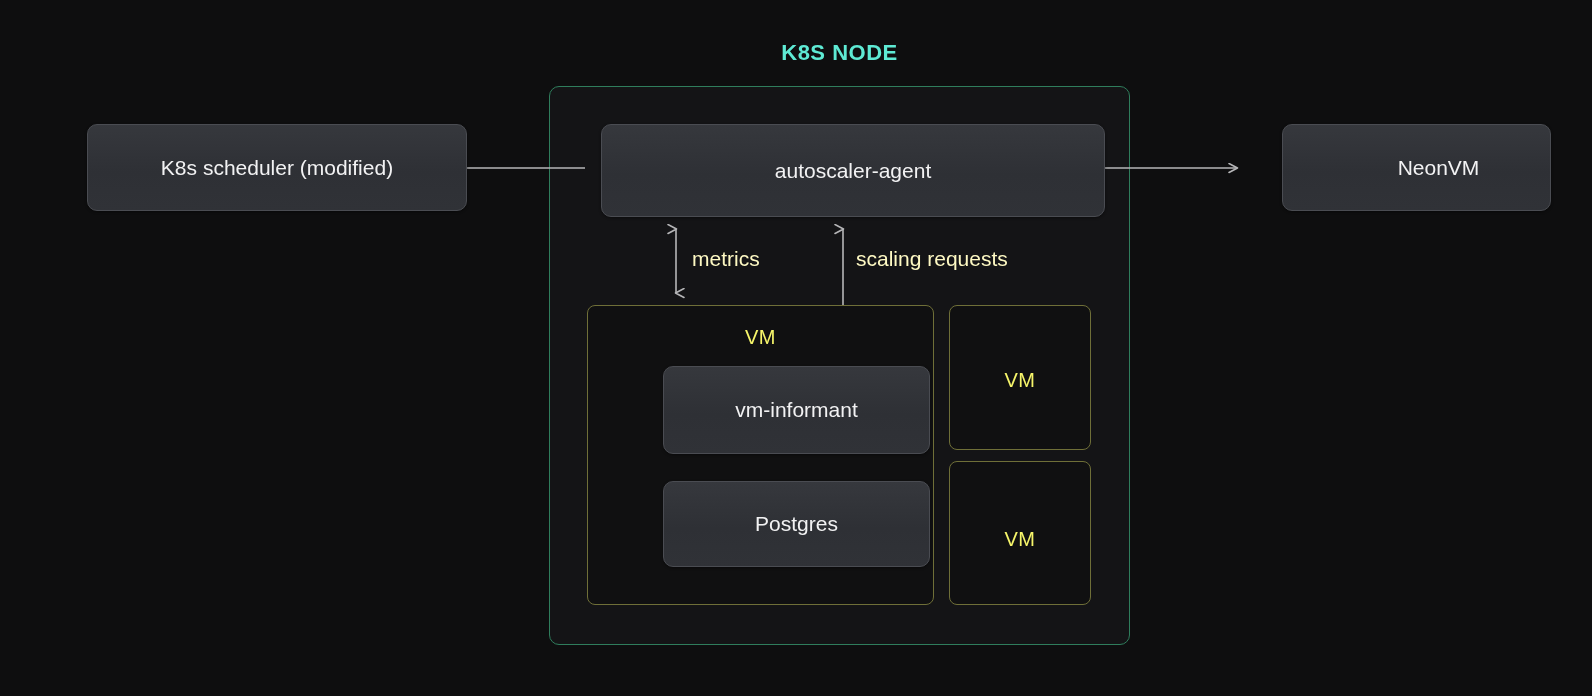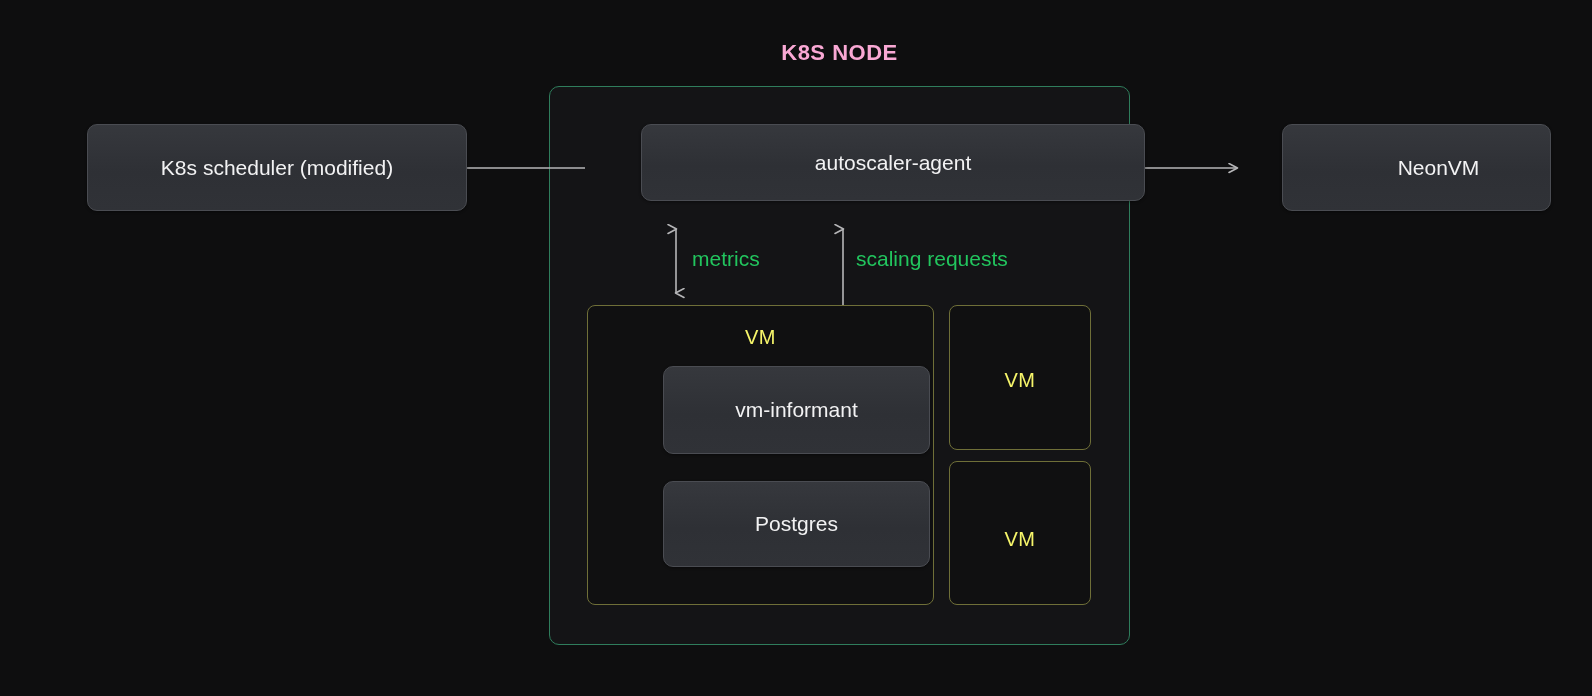--- a/index.html
+++ b/index.html
@@ -16,21 +16,21 @@
     overflow: hidden;
   }
 
   
   .node-title {
     position: absolute;
     left: 549px;
     top: 40px;
     width: 581px;
     text-align: center;
-    color: #f9a8d4;
+    color: #5eead4;
     font-size: 22px;
     font-weight: bold;
     letter-spacing: 0.5px;
   }
 
   
   .k8s-node-box {
     position: absolute;
     left: 549px;
     top: 86px;
@@ -53,21 +53,21 @@
     display: flex;
     align-items: center;
     justify-content: center;
     font-size: 21px;
     font-weight: 400;
     box-shadow: 0 1px 3px rgba(0,0,0,0.45);
     margin-left: 36px;
   }
 
   #box-scheduler { left: 51px;   top: 124px; width: 380px; height: 87px; }
-  #box-agent     { left: 605px;  top: 124px; width: 504px; height: 77px; }
+  #box-agent     { left: 565px;  top: 124px; width: 504px; height: 93px; }
   #box-neonvm    { left: 1246px; top: 124px; width: 269px; height: 87px; padding-left: 44px; }
   #box-vm-informant { left: 627px; top: 366px; width: 267px; height: 88px; }
   #box-postgres     { left: 627px; top: 481px; width: 267px; height: 86px; }
 
   
   .vm-box {
     position: absolute;
     box-sizing: border-box;
     border: 1.5px solid #6f6f38;
     border-radius: 8px;
@@ -96,21 +96,21 @@
     left: 0;
     top: 0;
     width: 1592px;
     height: 696px;
     pointer-events: none;
   }
 
   
   .flow-label {
     position: absolute;
-    color: #22c55e;
+    color: #fef9c3;
     font-size: 21px;
     white-space: nowrap;
   }
   #label-metrics          { left: 692px; top: 247px; }
   #label-scaling-requests { left: 856px; top: 247px; }
 </style>
 </head>
 <body>
 
 <div id="canvas">

